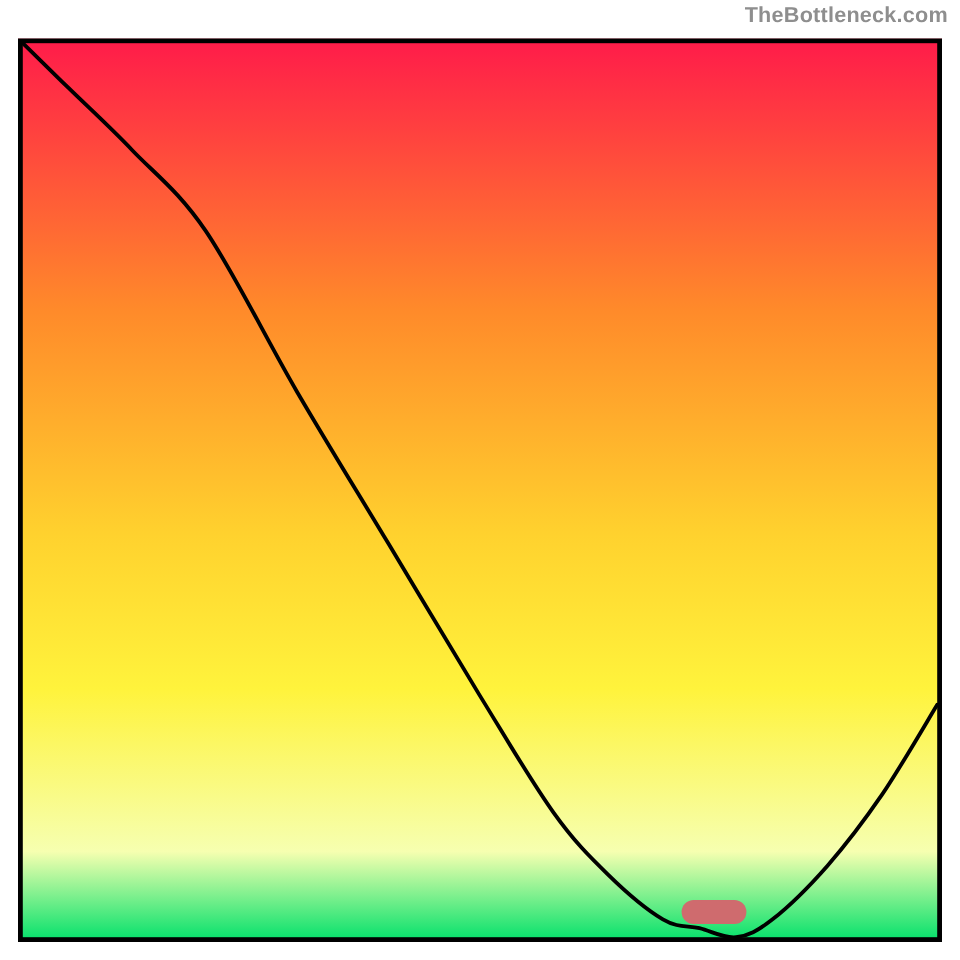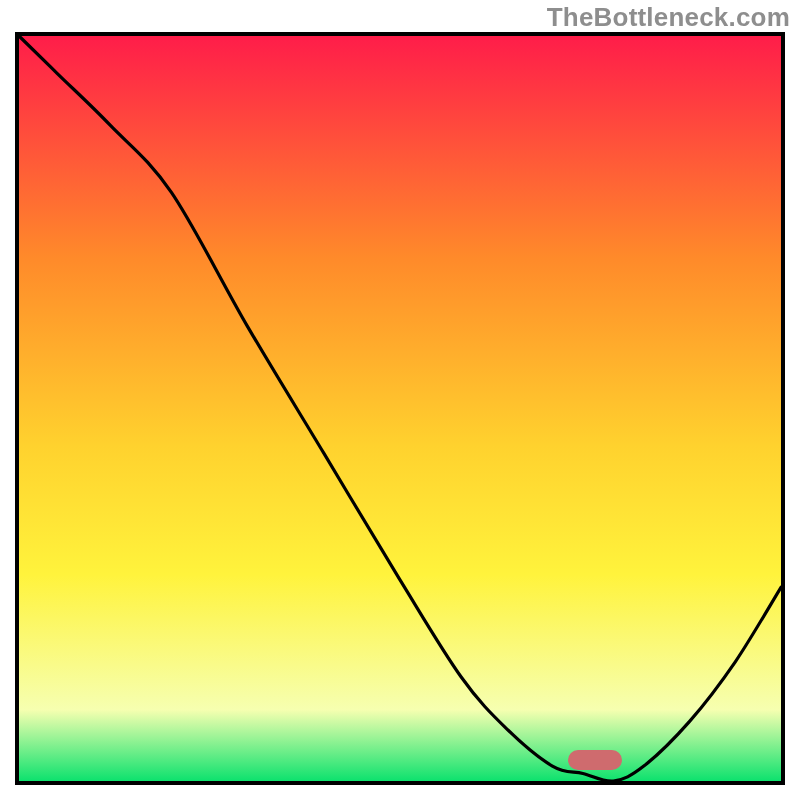--- a/index.html
+++ b/index.html
@@ -13,21 +13,21 @@
   .stage {
     position: relative;
     width: 800px;
     height: 800px;
   }
   .watermark {
     position: absolute;
     top: 2px;
     right: 10px;
     font-family: Arial, Helvetica, sans-serif;
-    font-size: 26px;
+    font-size: 18px;
     font-weight: 600;
     color: #8e8e8e;
     letter-spacing: 0.2px;
     user-select: none;
   }
   .plot-frame {
     position: absolute;
     left: 15px;
     top: 32px;
     width: 770px;

